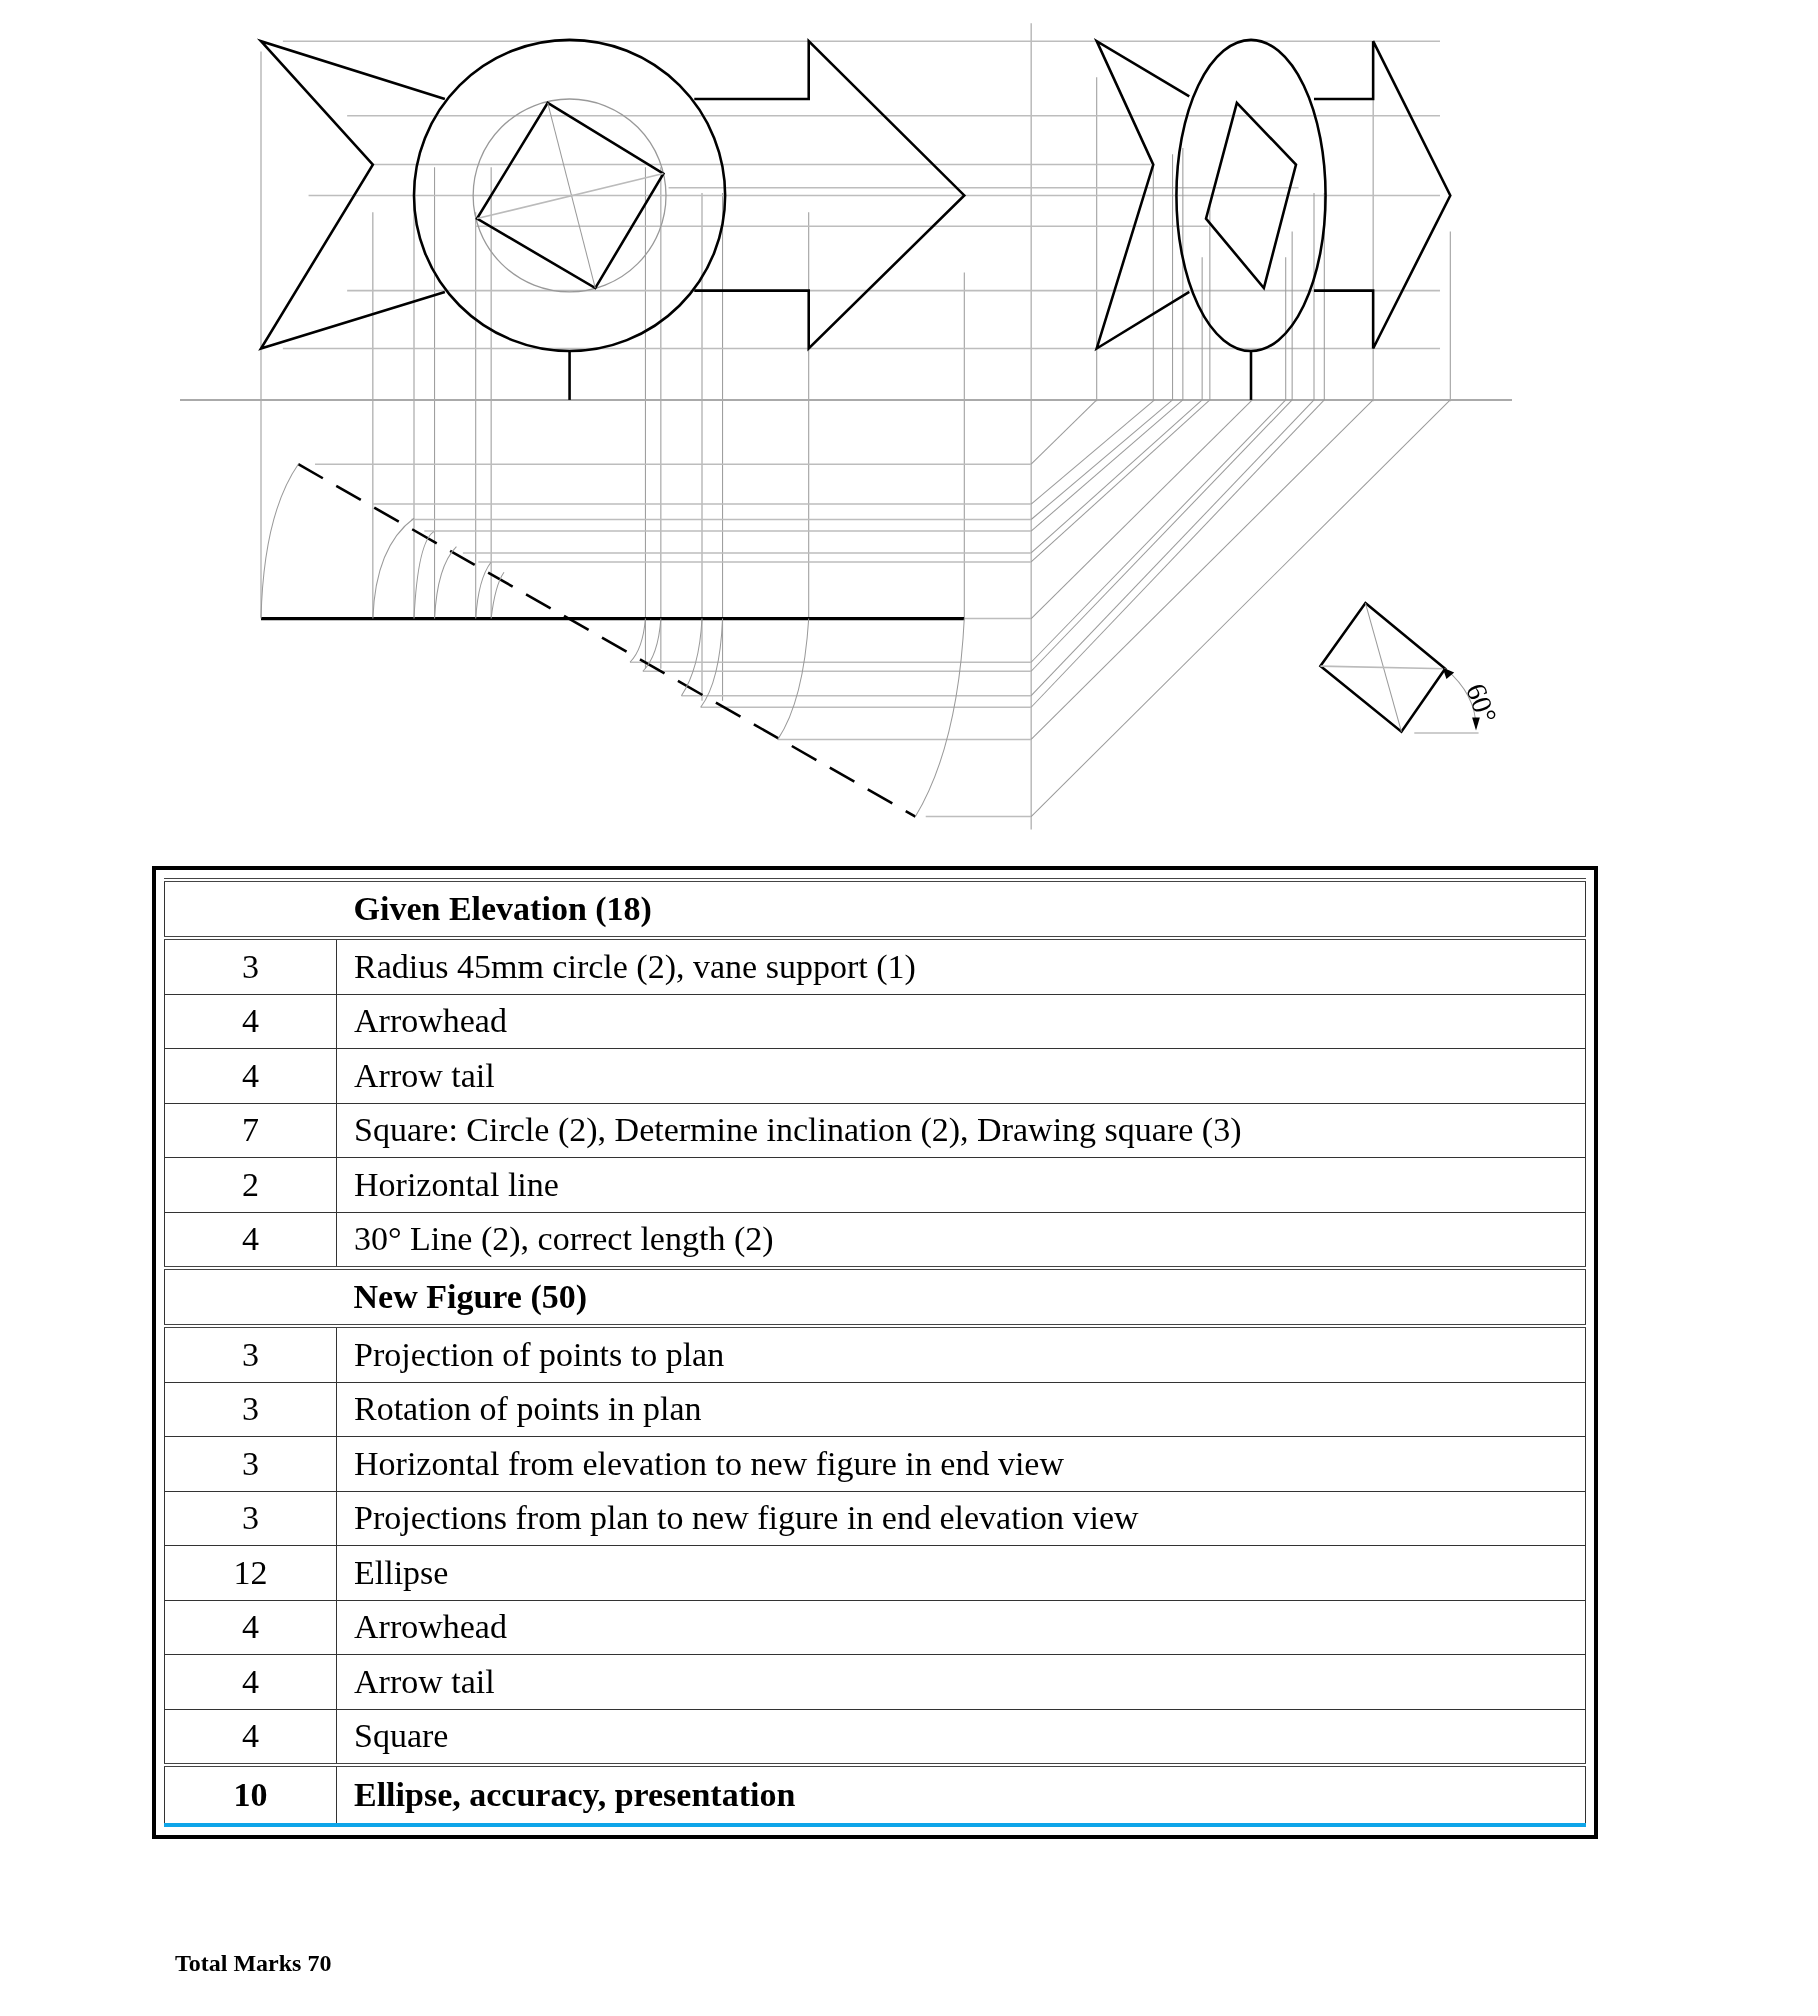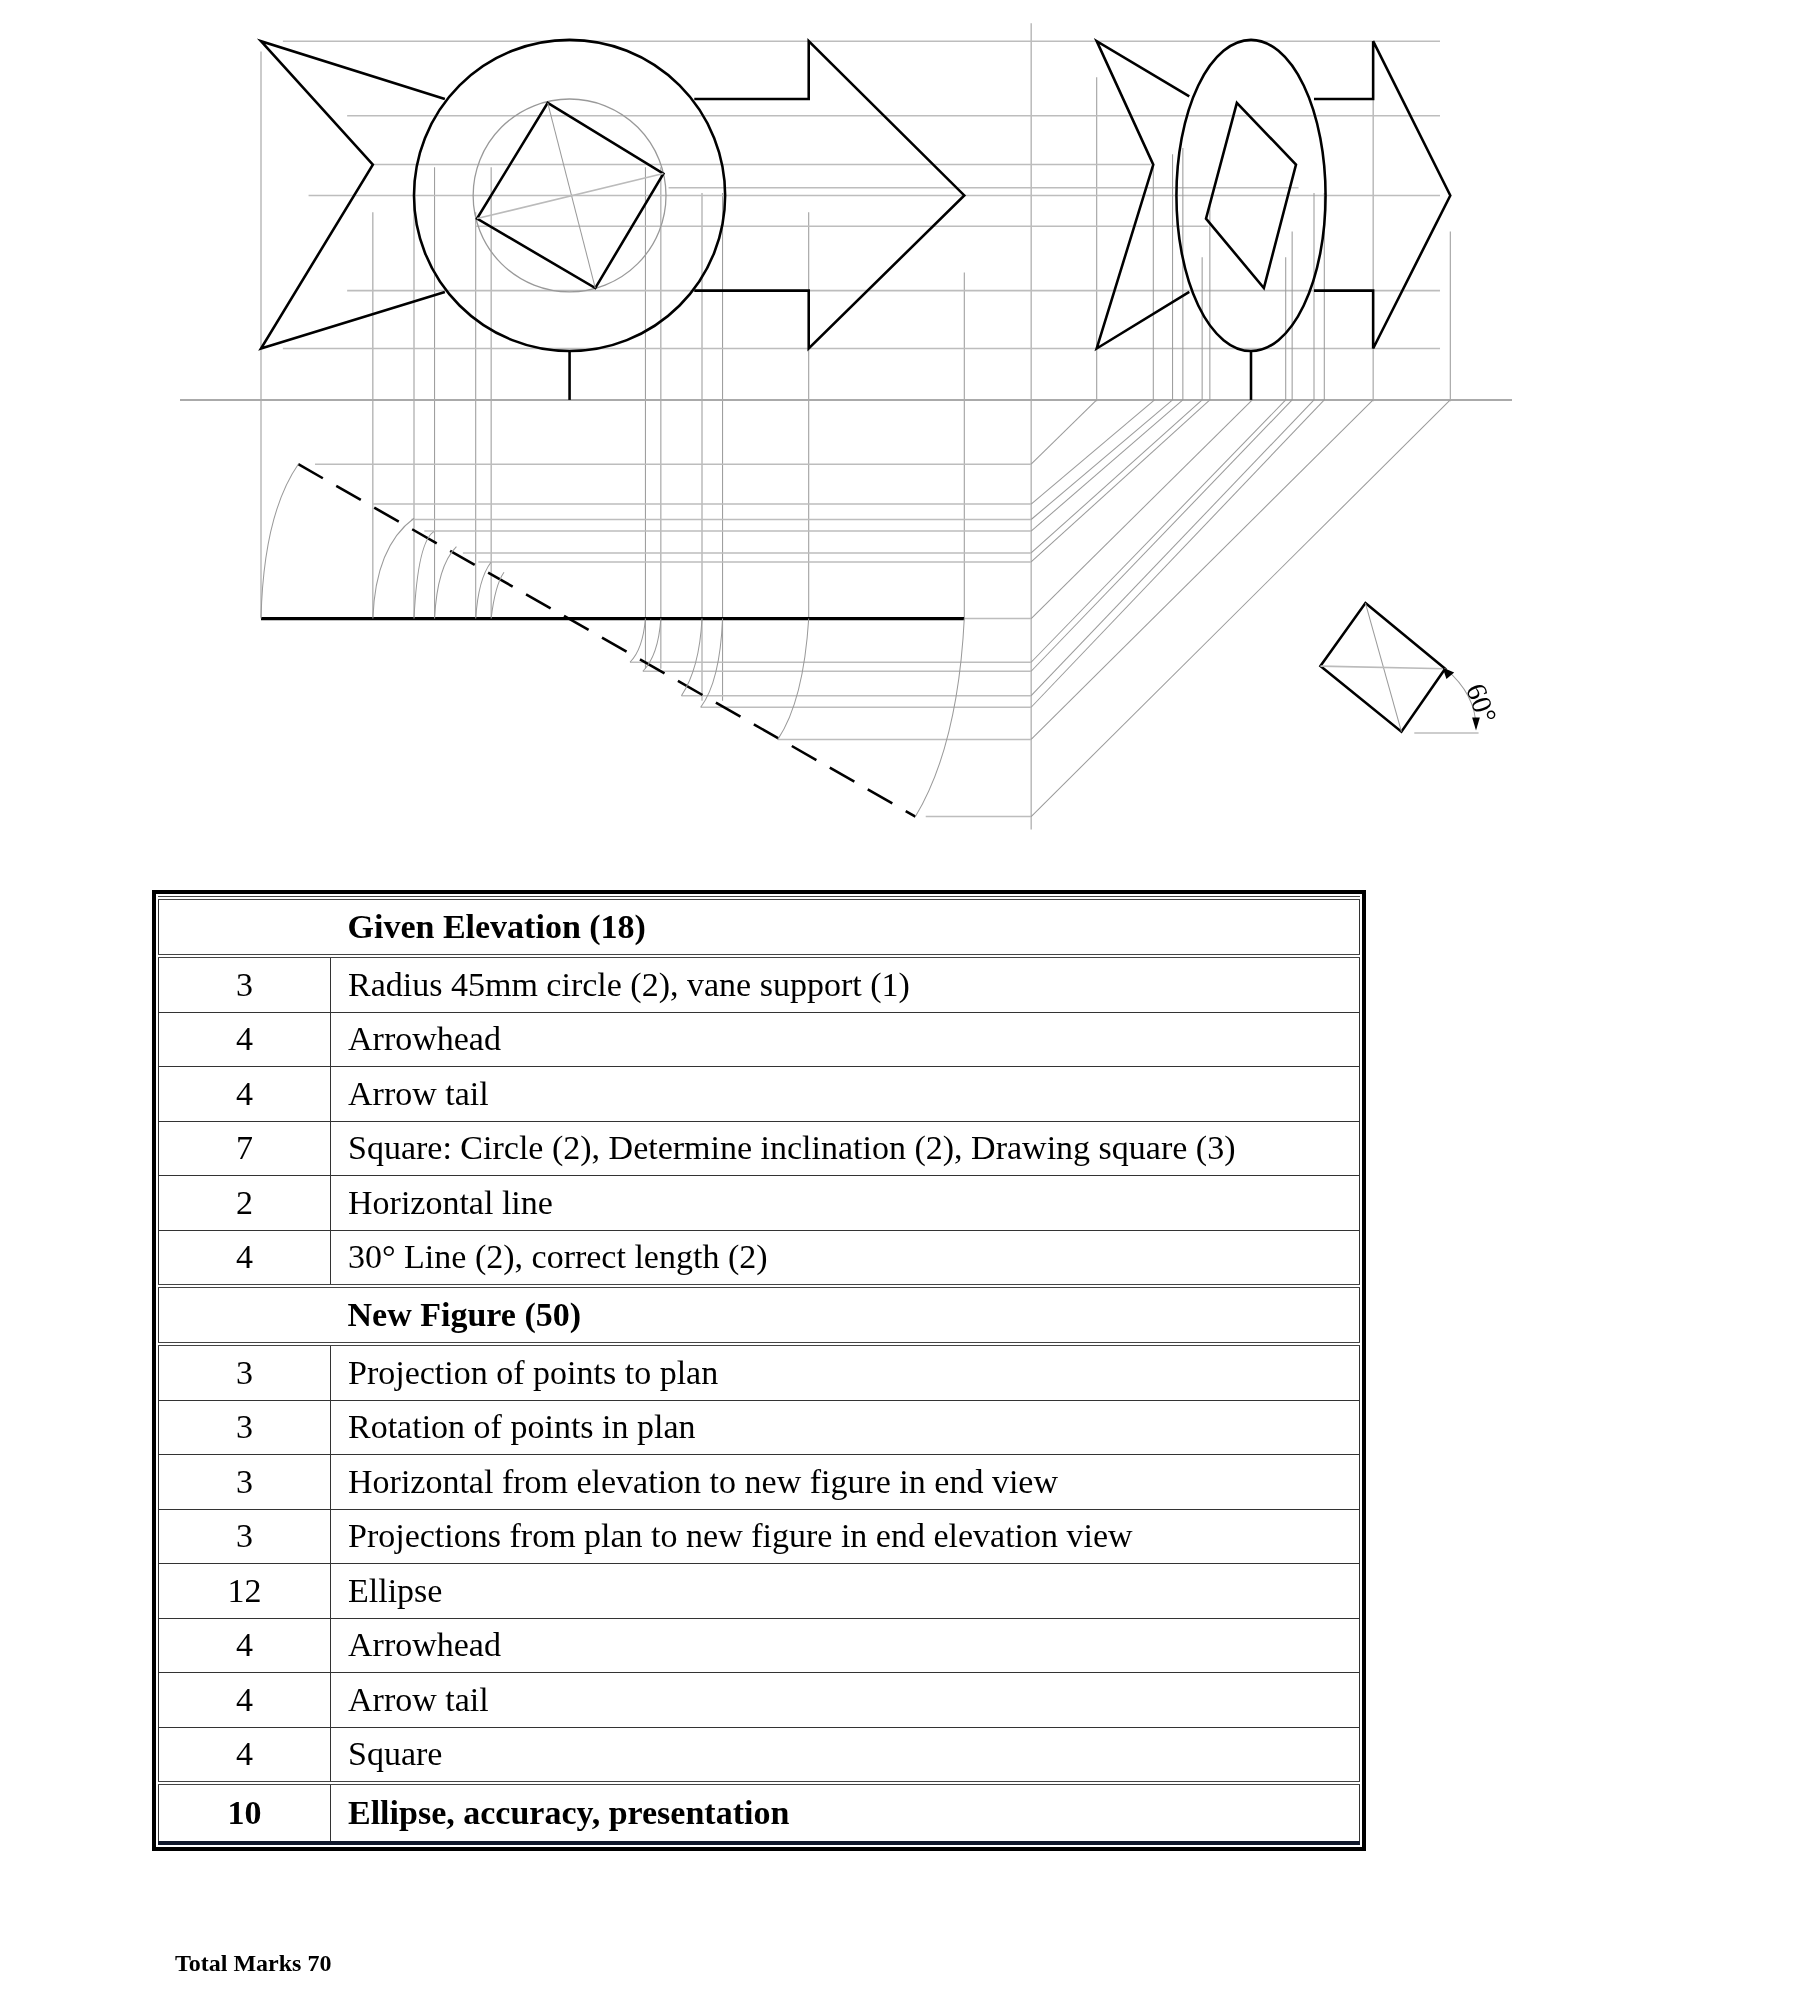--- a/index.html
+++ b/index.html
@@ -6,30 +6,30 @@
   body { width: 1818px; height: 2016px; position: relative; overflow: hidden;
          font-family: "Liberation Serif", "DejaVu Serif", serif; color: #000; }
   #drawing { position: absolute; left: 0; top: 0; width: 1818px; height: 850px; }
   #drawing svg { width: 1818px; height: 850px; display: block; }
   .thin { stroke: #9a9a9a; stroke-width: 0.8; fill: none; }
   .thin2 { stroke: #bdbdbd; stroke-width: 1.2; fill: none; }
   .bold { stroke: #000; stroke-width: 2; fill: none; }
   .dash { stroke: #000; stroke-width: 2; fill: none; stroke-dasharray: 22 12; }
   .angle-label { font-family: "Liberation Serif", serif; font-size: 22px; fill: #000; }
 
-  #marking-table-wrap { position: absolute; left: 152px; top: 890px; width: 1214px;
-    border: 4px solid #000; padding: 2px; box-sizing: border-box; }
+  #marking-table-wrap { position: absolute; left: 152px; top: 866px; width: 1446px;
+    border: 4px solid #000; padding: 8px; box-sizing: border-box; }
   table { width: 100%; border-collapse: collapse; }
   td { border: 1.5px solid #333; height: 53.5px; padding: 0; font-size: 34px; line-height: 1; }
   td.marks { width: 171px; text-align: center; }
   td.desc { padding-left: 17px; }
   tr.section td { border-top: 4px double #444; border-bottom: 4px double #444; font-weight: bold; height: 54px; }
   tr.section td.marks { border-right: none; }
   tr.section td.desc { border-left: none; }
-  tr.total td { font-weight: bold; border-top: 4px double #444; border-bottom: 4px solid #0f172a; height: 56px; }
+  tr.total td { font-weight: bold; border-top: 4px double #444; border-bottom: 4px solid #0ea5e9; height: 56px; }
   #total-marks { position: absolute; left: 175px; top: 1950px; font-size: 24px; font-weight: bold; }
 </style>
 </head>
 <body>
 
 <div id="drawing">
   <svg viewBox="0 0 1414 661" preserveAspectRatio="none">
 
     <g class="thin">
       <line x1="203" y1="40" x2="203" y2="480"></line>

